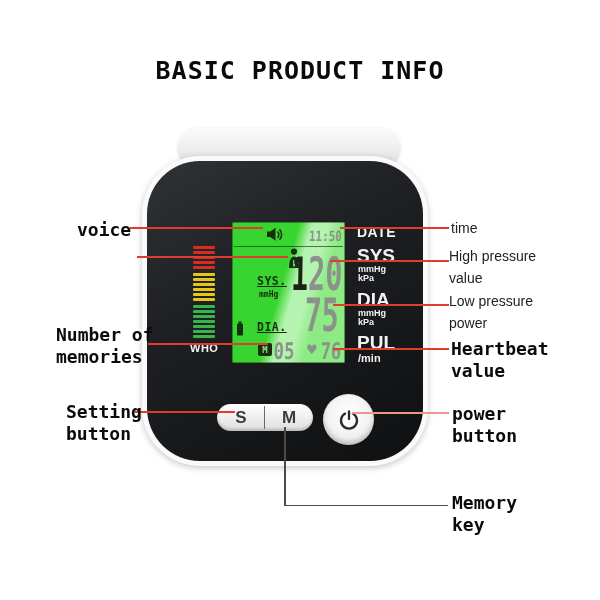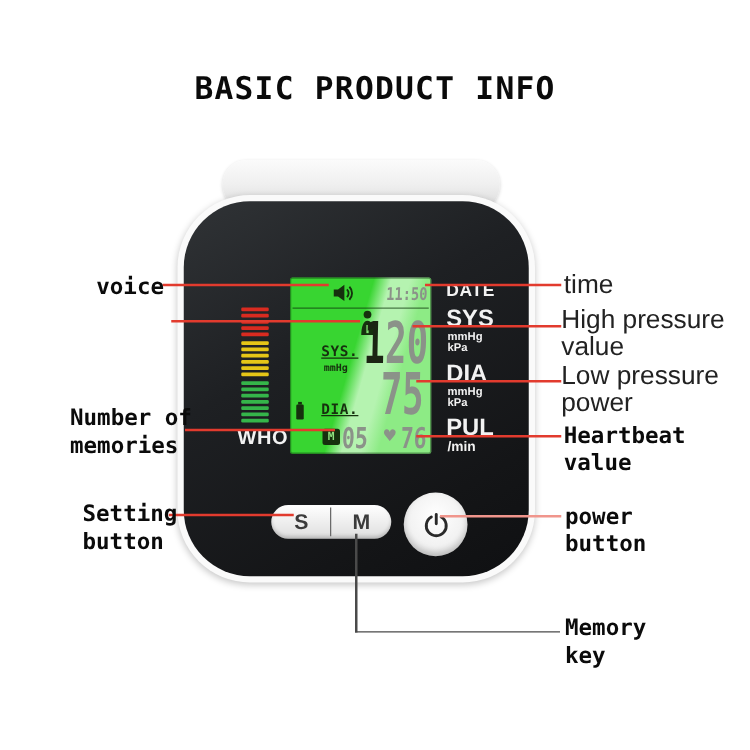--- a/index.html
+++ b/index.html
@@ -15,21 +15,21 @@
   .device{position:absolute;left:142px;top:156px;width:286px;height:310px;
           background:#fafafa;border-radius:58px;box-shadow:0 2px 6px rgba(0,0,0,.22);}
   .face{position:absolute;left:5px;top:5px;right:5px;bottom:5px;border-radius:53px;
         background:linear-gradient(150deg,#303336 0%,#1e2023 38%,#141517 78%,#0f1012 100%);}
 
   
   .who{position:absolute;left:46px;top:85px;width:24px;}
   .who-bar{width:22px;height:3px;margin-bottom:2px;border-radius:1px;}
   .who-group{margin-bottom:4px;}
   .who-label{color:#f2f2f2;font-family:"Liberation Sans",sans-serif;font-weight:bold;
-             font-size:16px;letter-spacing:.5px;margin-top:1px;margin-left:-3px;}
+             font-size:11px;letter-spacing:.5px;margin-top:1px;margin-left:-3px;}
 
   
   .lcd{position:absolute;left:85px;top:61px;width:113px;height:141px;border-radius:2px;
        background:linear-gradient(106deg,var(--lcd-green,#38d531) 0%,var(--lcd-green,#38d531) 44%,
                   var(--lcd-green-light,#b5f3b0) 53%,var(--lcd-green-light,#b5f3b0) 63%,
                   var(--lcd-green-mid,#8deb85) 72%,var(--lcd-green-mid,#8deb85) 100%);
        box-shadow:inset 0 0 0 1px rgba(10,50,10,.45);}
   .lcd-divider{position:absolute;left:2px;right:2px;top:24px;height:1px;background:rgba(15,55,12,.65);}
   .spk{position:absolute;left:34px;top:4px;}
   .usr{position:absolute;left:54px;top:26px;}
@@ -79,21 +79,21 @@
         font-size:17px;font-weight:bold;color:#3b3b3b;font-family:"Liberation Sans",sans-serif;
         cursor:pointer;}
   .power{position:absolute;left:176px;top:233px;width:51px;height:51px;border-radius:50%;
         background:radial-gradient(circle at 50% 38%,#ffffff 0%,#f2f2f2 55%,#dddddd 100%);
         box-shadow:inset 0 -3px 5px rgba(0,0,0,.2);display:flex;align-items:center;
         justify-content:center;cursor:pointer;}
 
   
   .ann{position:absolute;color:#0b0b0b;white-space:pre-line;}
   .ann.big{font-size:18px;font-weight:bold;line-height:22px;}
-  .ann.small{font-family:"Liberation Sans",sans-serif;font-size:21px;font-weight:400;
+  .ann.small{font-family:"Liberation Sans",sans-serif;font-size:14px;font-weight:400;
              line-height:22px;color:#222;}
   .line{position:absolute;height:2px;}
   .line.red{background:var(--leader-red,#e23b2e);}
   .line.salmon{background:var(--leader-salmon,#f0958c);}
   .line.dark{background:var(--leader-dark,#4a4a4a);}
   .vline{position:absolute;width:1.5px;background:var(--leader-dark,#4a4a4a);}
 </style>
 </head>
 <body>
 

